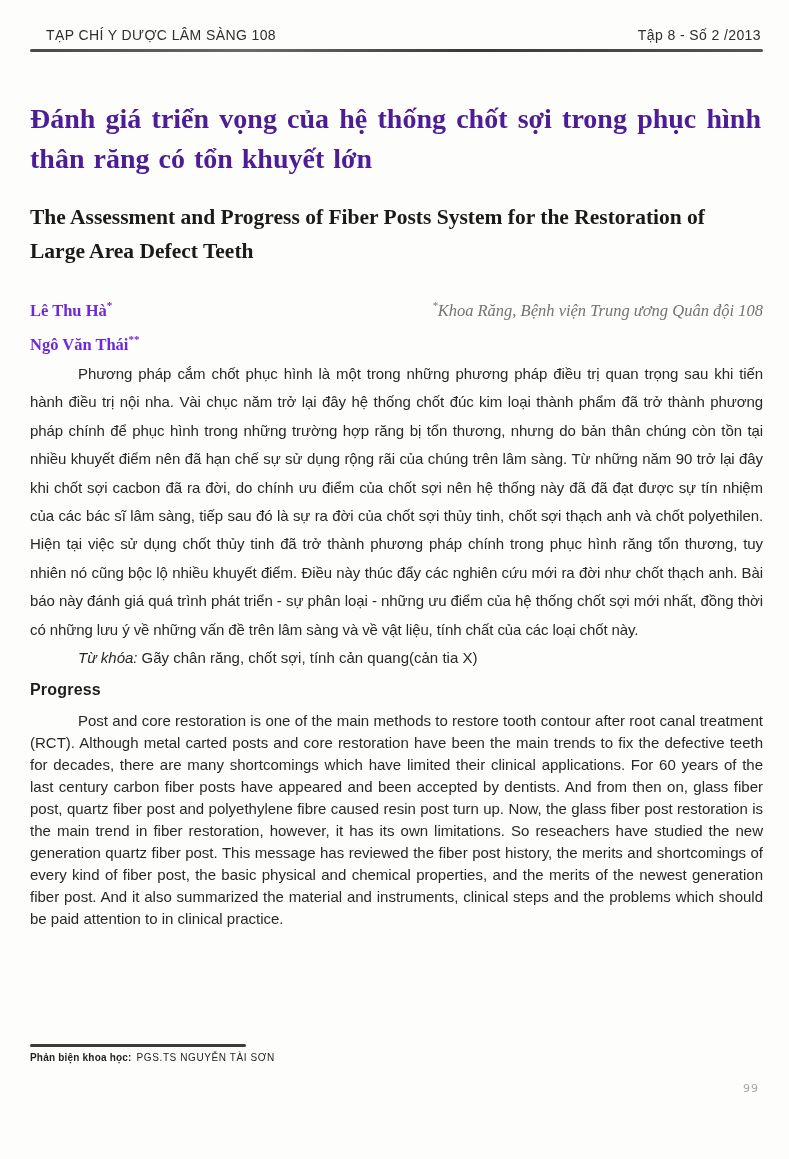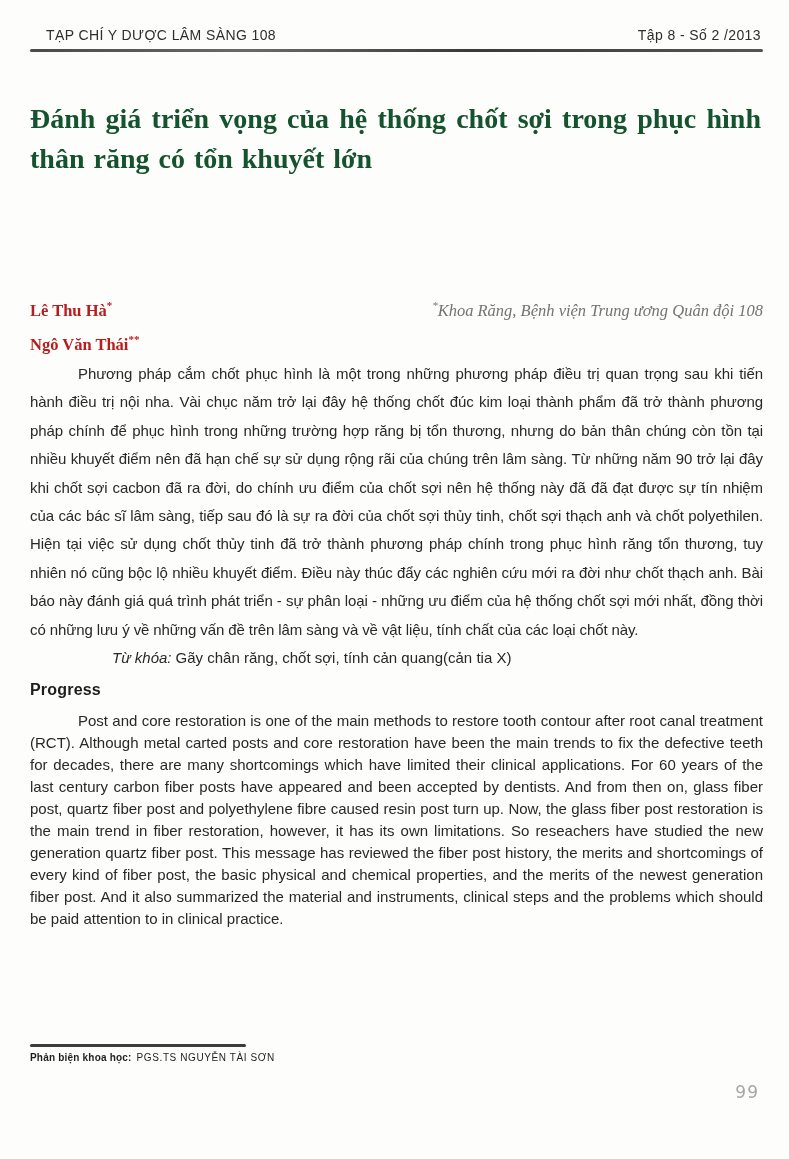--- a/index.html
+++ b/index.html
@@ -20,87 +20,88 @@
   }
   .head-rule{
     position:absolute;top:49px;left:30px;right:26px;height:3px;
     background:linear-gradient(90deg,#4a4a4a 0%,#6a6a6a 30%,#3a3a3a 60%,#555 100%);
     border-radius:2px;
   }
   
   .title-vi{
     position:absolute;top:99px;left:30px;width:731px;
     font-family:"Liberation Serif",serif;
-    font-size:28px;line-height:40px;font-weight:700;color:#14532d;
+    font-size:28px;line-height:40px;font-weight:700;color:#4c1d95;
     text-align:justify;text-align-last:left;margin:0;word-spacing:2px;
   }
   .title-en{
     position:absolute;top:200px;left:30px;width:731px;
     font-family:"Liberation Serif",serif;
     font-size:21.5px;line-height:34px;font-weight:700;color:#1a1a1a;
     margin:0;
   }
   
   .byline{
     position:absolute;top:291px;left:30px;right:26px;
     display:flex;justify-content:space-between;
   }
   .authors{font-family:"Liberation Serif",serif;font-weight:700;
-    font-size:16.5px;line-height:28px;color:#b91c1c;}
+    font-size:16.5px;line-height:28px;color:#6d28d9;}
   .authors sup{font-size:11px;}
   .affils{font-family:"Liberation Serif",serif;font-style:italic;
     font-size:16.5px;line-height:29px;color:#737373;text-align:right;}
   .affils sup{font-size:11px;font-style:italic;}
   
   .sect{position:absolute;left:30px;width:733px;}
   .sect-vi{top:360px;}
   .sect-en{top:681px;}
   .sect h3{
     margin:0 0 11px 0;font-size:16px;font-weight:700;color:#1d1d1d;
     letter-spacing:.2px;
   }
   .body-par{
     margin:0;text-align:justify;text-indent:48px;color:#282828;
   }
   .sect-vi .body-par{font-size:15px;line-height:28.4px;letter-spacing:-.1px;}
   .sect-en .body-par{font-size:15px;line-height:22px;}
   .kw{margin:0;text-indent:48px;color:#282828;}
   .sect-vi .kw{font-size:15px;line-height:28.4px;}
   .sect-en .kw{font-size:15px;line-height:22px;margin-top:2px;}
-  .kw em{font-style:italic;margin-left:34px;}
+  .kw em{font-style:italic;}
   .kw .kw-vals{padding-left:4px;}
   
   .foot-rule{
     position:absolute;top:1044px;left:30px;width:216px;height:2.5px;
     background:#3c3c3c;border-radius:2px;
   }
   .reviewer{
     position:absolute;top:1052px;left:30px;
     font-size:10px;color:#1f1f1f;
   }
   .reviewer .rev-label{font-weight:700;letter-spacing:.2px;}
   .reviewer .rev-name{letter-spacing:.6px;padding-left:5px;}
   .pageno{
     position:absolute;top:1082px;right:30px;
-    font-size:17px;color:#a6a6a4;letter-spacing:1px;
+    font-size:11px;color:#a6a6a4;letter-spacing:1px;
     font-family:"DejaVu Sans",sans-serif;
   }
 </style>
 </head>
 <body>
 
 <div class="page">
 
   <div class="running-head">
     <span>TẠP CHÍ Y DƯỢC LÂM SÀNG 108</span>
     <span>Tập 8 - Số 2 /2013</span>
   </div>
   <div class="head-rule"></div>
 
   <h1 class="title-vi">Đánh giá triển vọng của hệ thống chốt sợi trong phục hình thân răng có tổn khuyết lớn</h1>
+  <h2 class="title-en">The Assessment and Progress of Fiber Posts System for the Restoration of Large Area Defect Teeth</h2>
 
   <div class="byline">
     <div class="authors">
       <div><span>Lê Thu Hà</span><sup>*</sup></div>
       <div><span>Ngô Văn Thái</span><sup>**</sup></div>
     </div>
     <div class="affils">
       <div><sup>*</sup><span>Khoa Răng, Bệnh viện Trung ương Quân đội 108</span></div>
     </div>
   </div>

